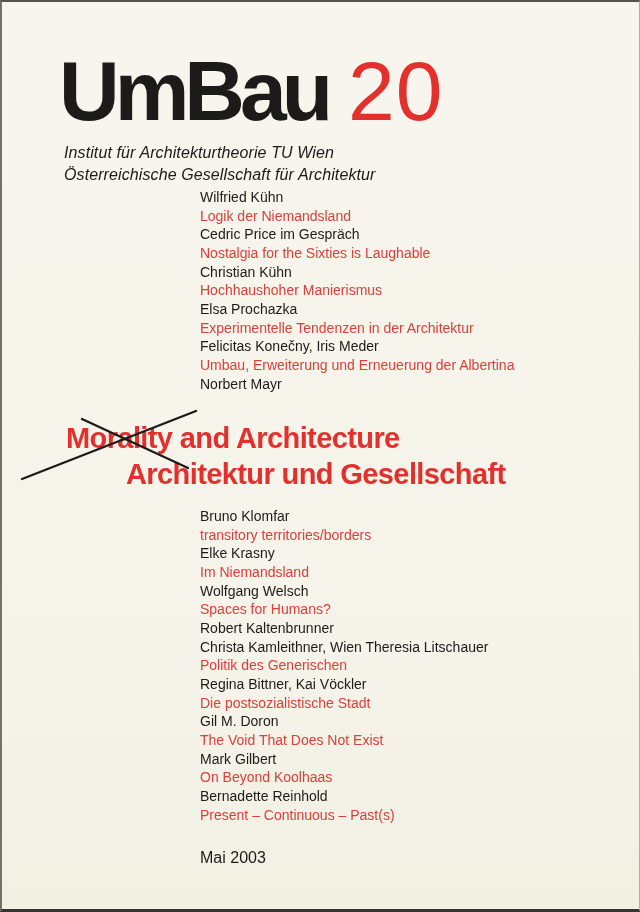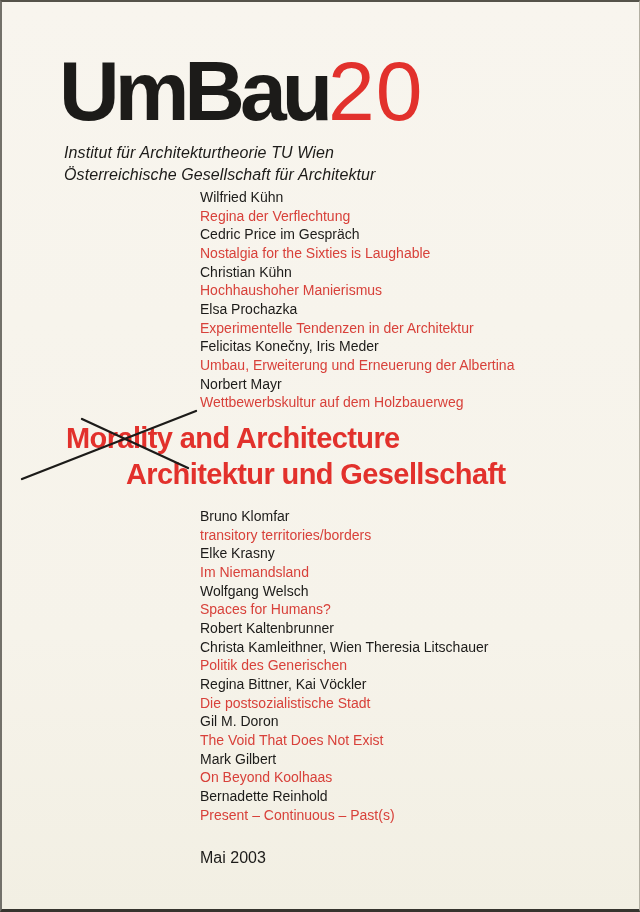--- a/index.html
+++ b/index.html
@@ -19,21 +19,21 @@
   }
   .masthead { position:absolute; left:57px; top:47px; line-height:1; white-space:nowrap; }
   .masthead .brand {
     font-size:84px; font-weight:bold;
     color: var(--ink, #1c1b19);
     letter-spacing:-5px;
   }
   .masthead .issue {
     font-size:84px; font-weight:400;
     color: var(--accent-red, #e2312c);
-    letter-spacing:1px; 
+    letter-spacing:1px; margin-left:20px;
   }
   .subtitle {
     position:absolute; left:62px; top:140px;
     font-size:16px; line-height:21.5px; letter-spacing:0.1px;
     color: var(--ink, #1c1b19);
     font-style: italic;
   }
   .toc {
     position:absolute; left:198px;
     font-size:14px; line-height:18.65px;
@@ -66,31 +66,30 @@
     <span class="brand">UmBau</span><span class="issue">20</span>
   </div>
 
   <div class="subtitle">
     <div>Institut für Architekturtheorie TU Wien</div>
     <div>Österreichische Gesellschaft für Architektur</div>
   </div>
 
   <div class="toc toc-top">
     <div class="t-author">Wilfried Kühn</div>
-    <div class="t-title">Regina der Verflechtung</div>
+    <div class="t-title">Logik der Niemandsland</div>
     <div class="t-author">Cedric Price im Gespräch</div>
     <div class="t-title">Nostalgia for the Sixties is Laughable</div>
     <div class="t-author">Christian Kühn</div>
     <div class="t-title">Hochhaushoher Manierismus</div>
     <div class="t-author">Elsa Prochazka</div>
     <div class="t-title">Experimentelle Tendenzen in der Architektur</div>
     <div class="t-author">Felicitas Konečny, Iris Meder</div>
     <div class="t-title">Umbau, Erweiterung und Erneuerung der Albertina</div>
     <div class="t-author">Norbert Mayr</div>
-    <div class="t-title">Wettbewerbskultur auf dem Holzbauerweg</div>
   </div>
 
   <div class="feature">
     <div>Morality and Architecture</div>
     <div class="line2">Architektur und Gesellschaft</div>
   </div>
 
   <svg class="cross" viewBox="0 0 220 95" aria-hidden="true">
     <line x1="194" y1="11" x2="20" y2="79"></line>
     <line x1="80" y1="19" x2="186" y2="68"></line>

